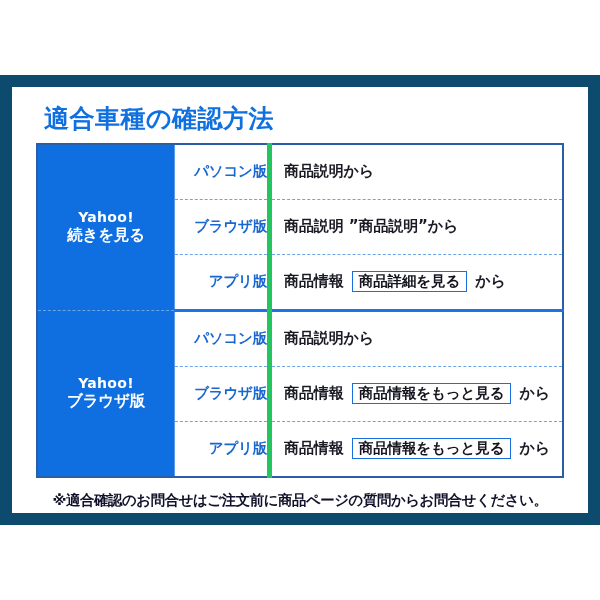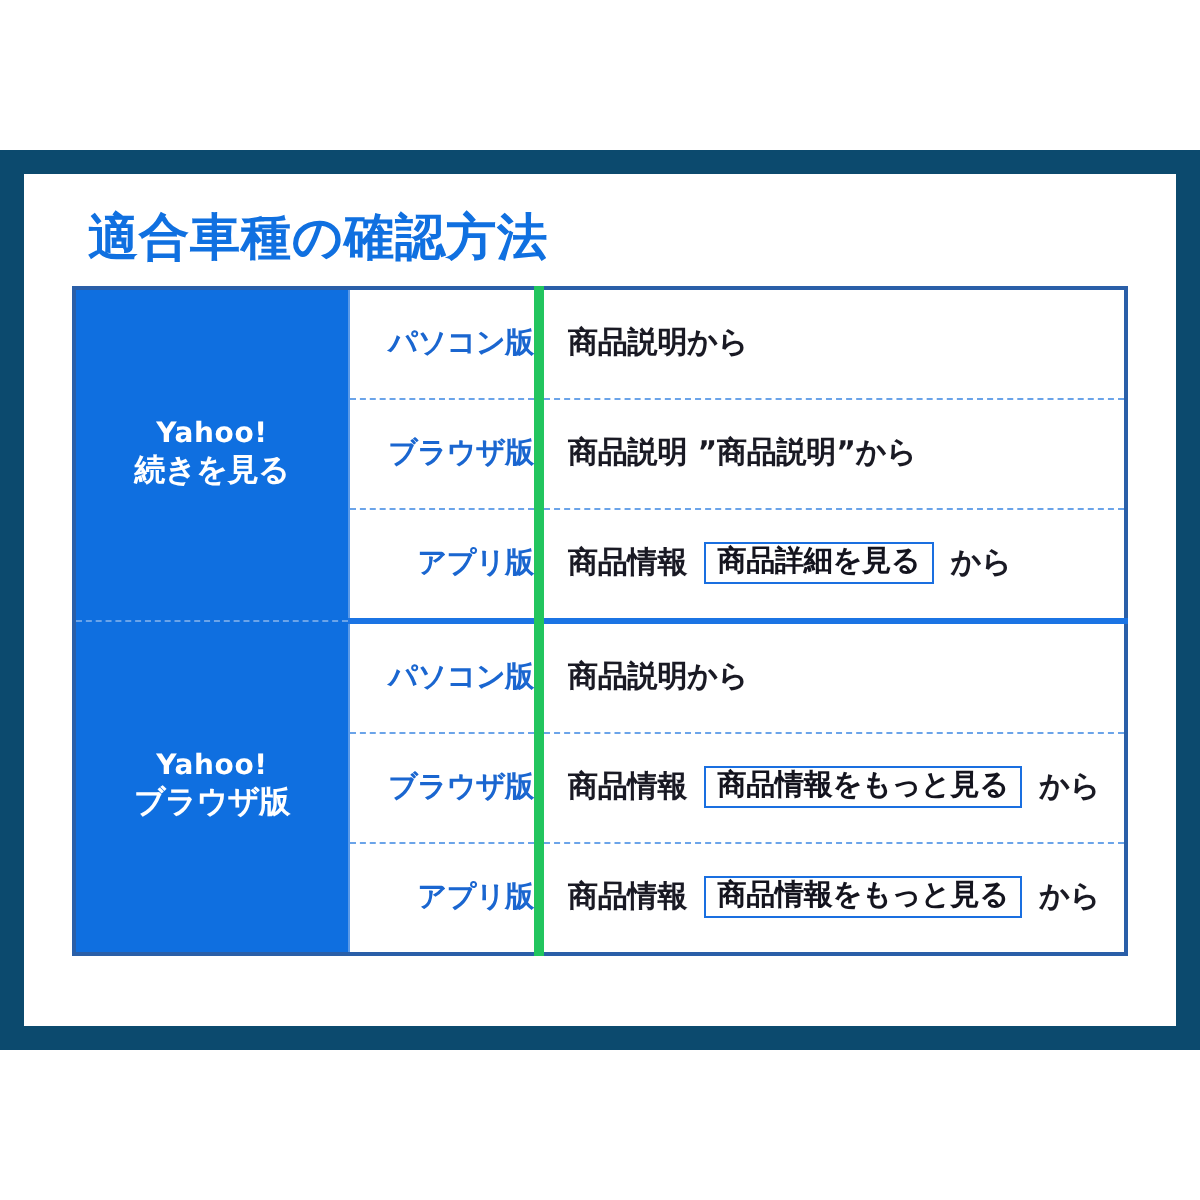--- a/index.html
+++ b/index.html
@@ -204,17 +204,18 @@
             <td class="platform-cell">アプリ版</td>
             <td class="desc-cell">
               <span>商品情報</span>
               <span class="chip">商品情報をもっと見る</span>
               <span>から</span>
             </td>
           </tr>
         </tbody>
       </table>
 
+      <div class="footnote">※適合確認のお問合せはご注文前に商品ページの質問からお問合せください。</div>
 
     </div>
   </div>
 
 </div>
 
 </body></html>

